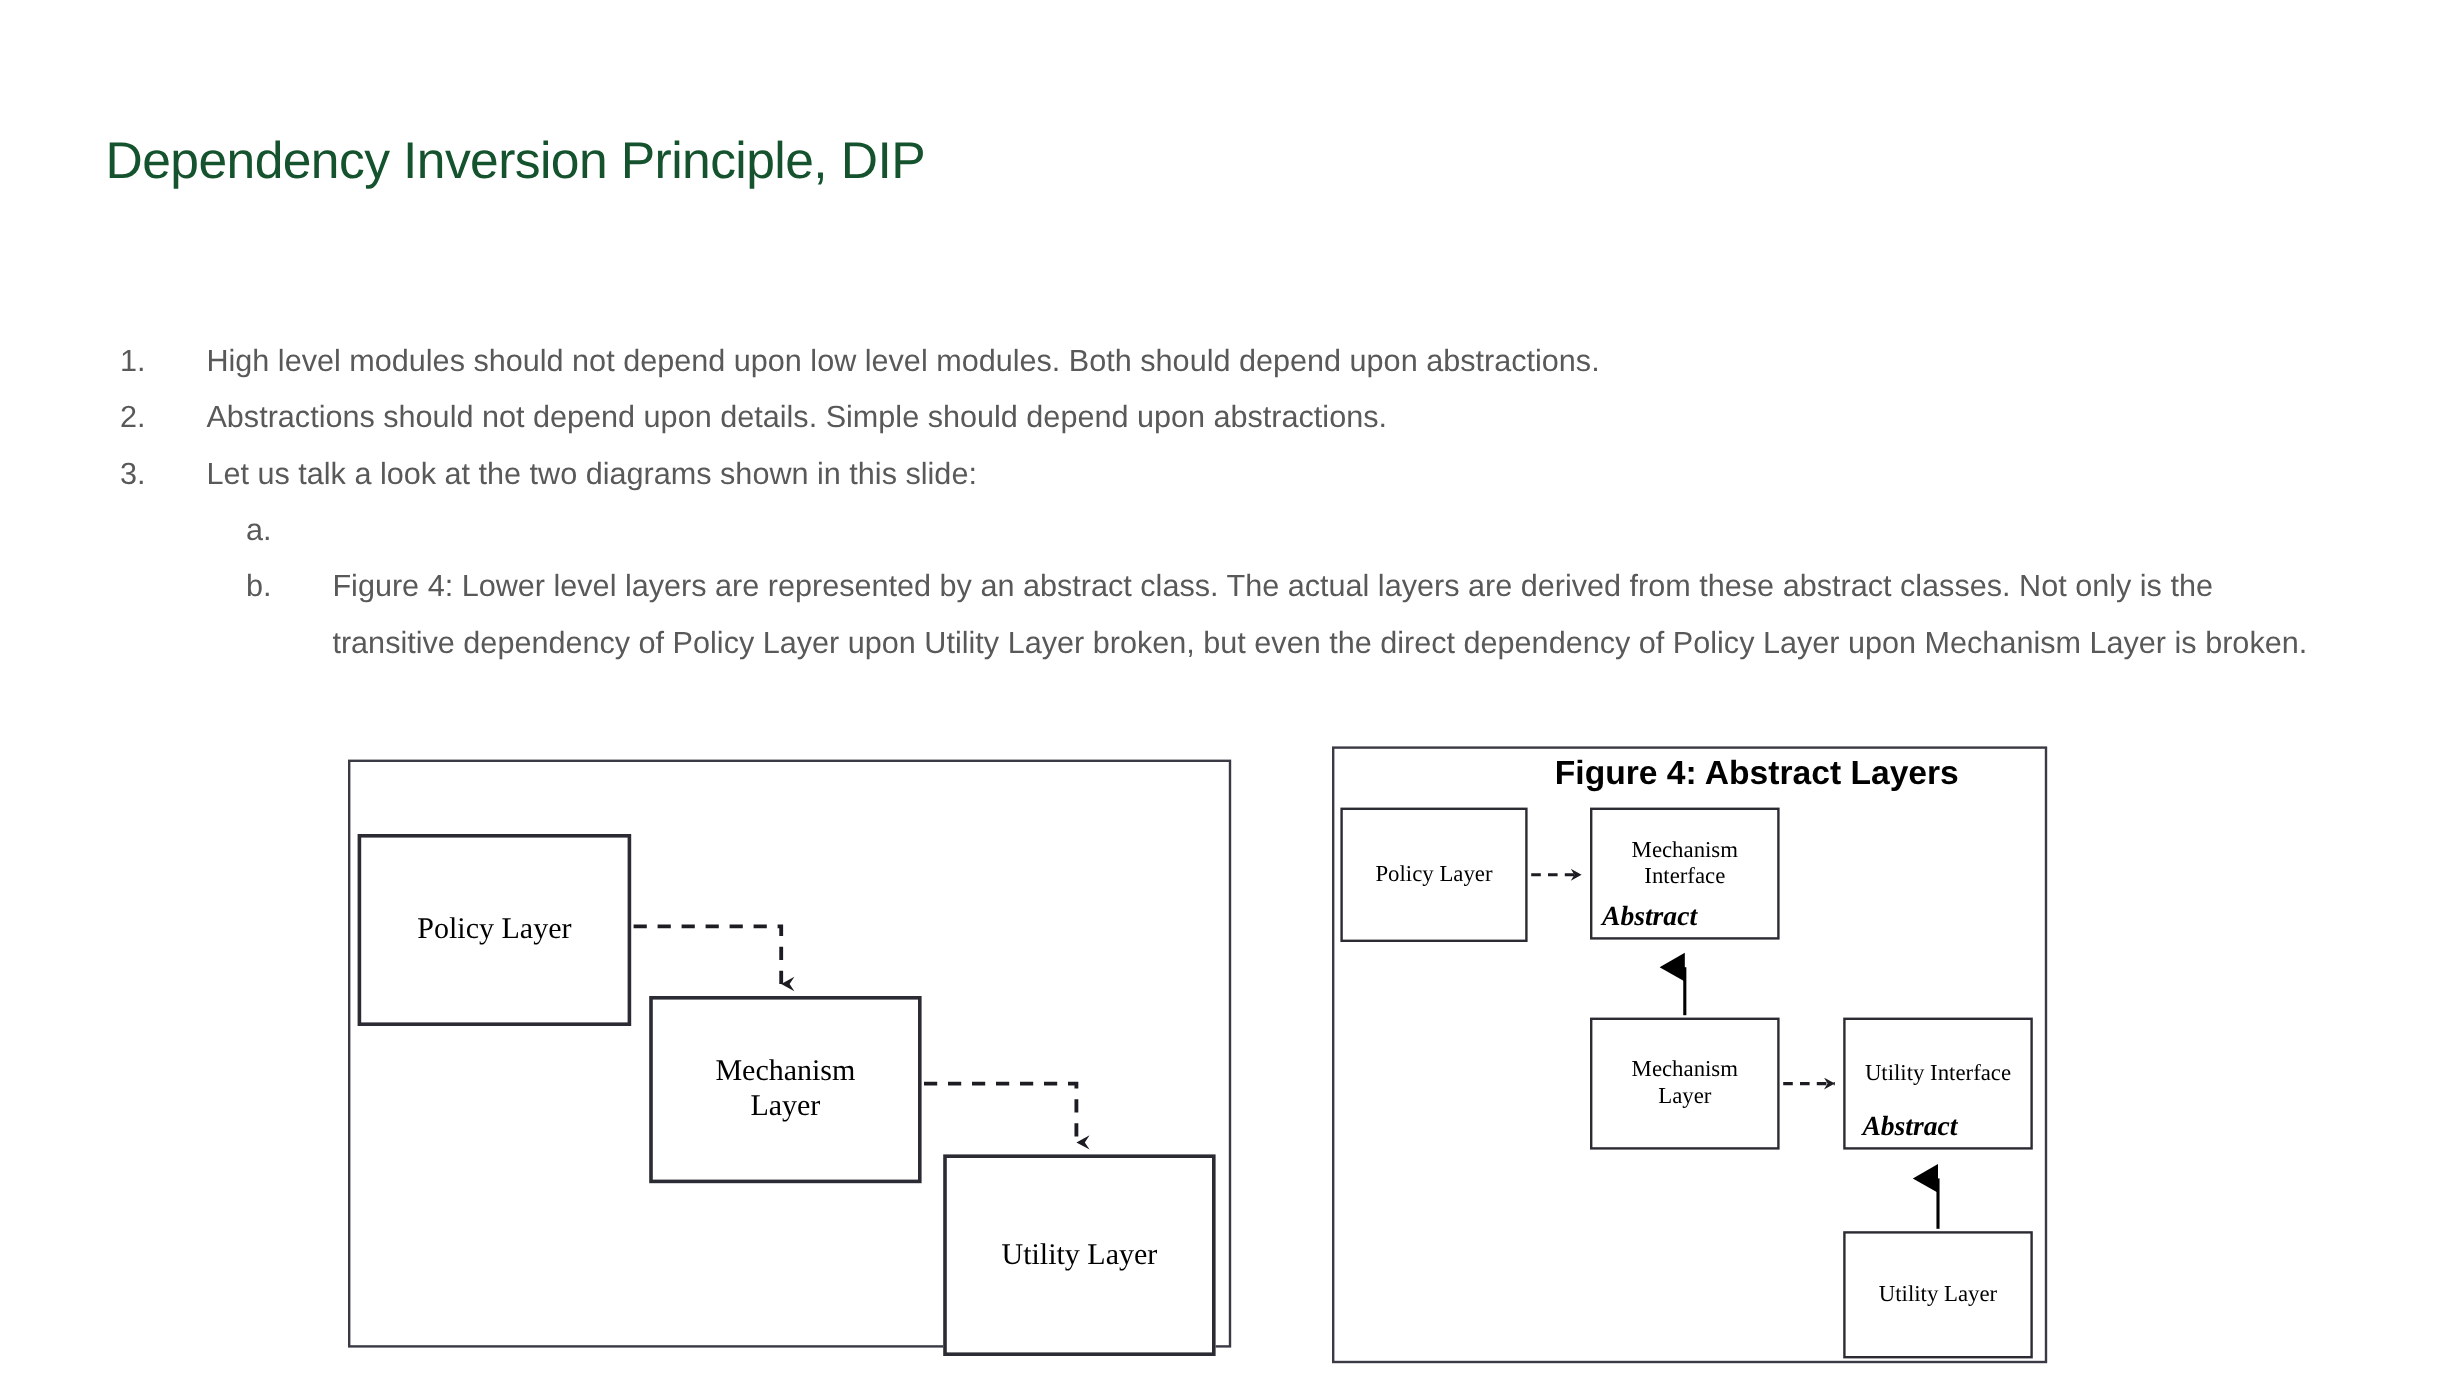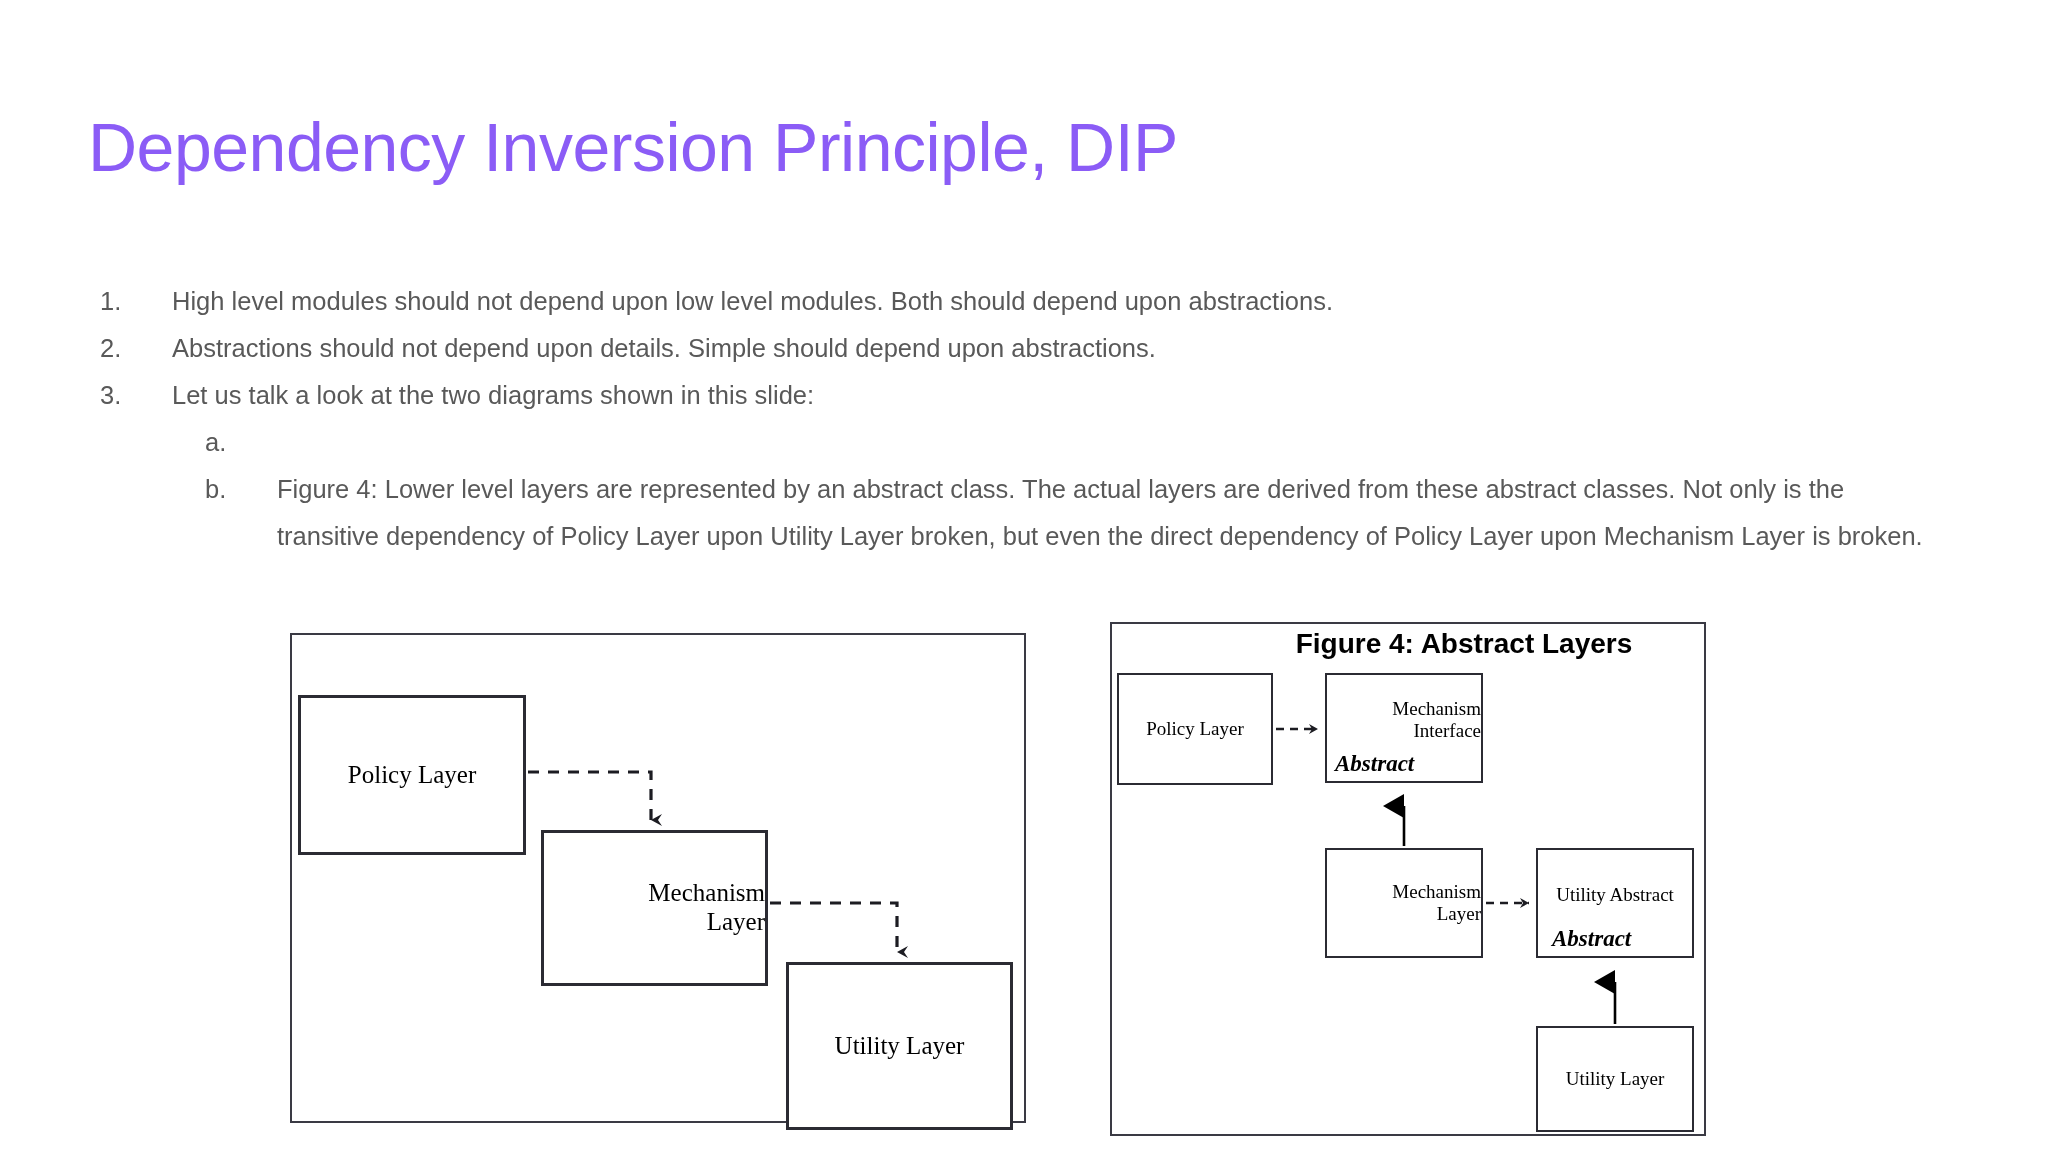--- a/index.html
+++ b/index.html
@@ -13,23 +13,23 @@
     overflow: hidden;
     font-family: "Liberation Sans", sans-serif;
     position: relative;
   }
 
   
   #slide-title {
     position: absolute;
     left: 88px;
     top: 113px;
-    font-size: 68px;
+    font-size: 43px;
     font-weight: 400;
-    color: #8b5cf6;
+    color: #14532d;
     letter-spacing: -0.5px;
     white-space: nowrap;
     line-height: 1.0;
   }
 
   
   #bullet-list {
     position: absolute;
     left: 100px;
     top: 278px;
@@ -88,21 +88,21 @@
     align-items: center;
     justify-content: center;
     text-align: center;
     line-height: 1.15;
   }
   .node.thin { border-width: 2px; }
 
   .node-stack {
     display: flex;
     flex-direction: column;
-    align-items: flex-end;
+    align-items: center;
     justify-content: center;
     width: 100%;
   }
 
   .abstract-tag {
     position: absolute;
     left: 8px;
     bottom: 4px;
     font-family: "Liberation Serif", serif;
     font-weight: bold;
@@ -188,21 +188,21 @@
   </div>
 
   <div class="node thin" style="left:1325px; top:848px; width:158px; height:110px; font-size:19px;">
     <span class="node-stack">
       <span>Mechanism</span>
       <span>Layer</span>
     </span>
   </div>
 
   <div class="node thin" style="left:1536px; top:848px; width:158px; height:110px; font-size:19px;">
-    <span style="margin-bottom:16px;">Utility Abstract</span>
+    <span style="margin-bottom:16px;">Utility Interface</span>
     <span class="abstract-tag" style="left:14px;">Abstract</span>
   </div>
 
   <div class="node thin" style="left:1536px; top:1026px; width:158px; height:106px; font-size:19px;">
     <span>Utility Layer</span>
   </div>
 
   <svg class="overlay" viewBox="0 0 2048 1152">
     <defs>
       <marker id="open-arrow" markerWidth="13" markerHeight="13" refX="10" refY="5" orient="auto" markerUnits="userSpaceOnUse">

